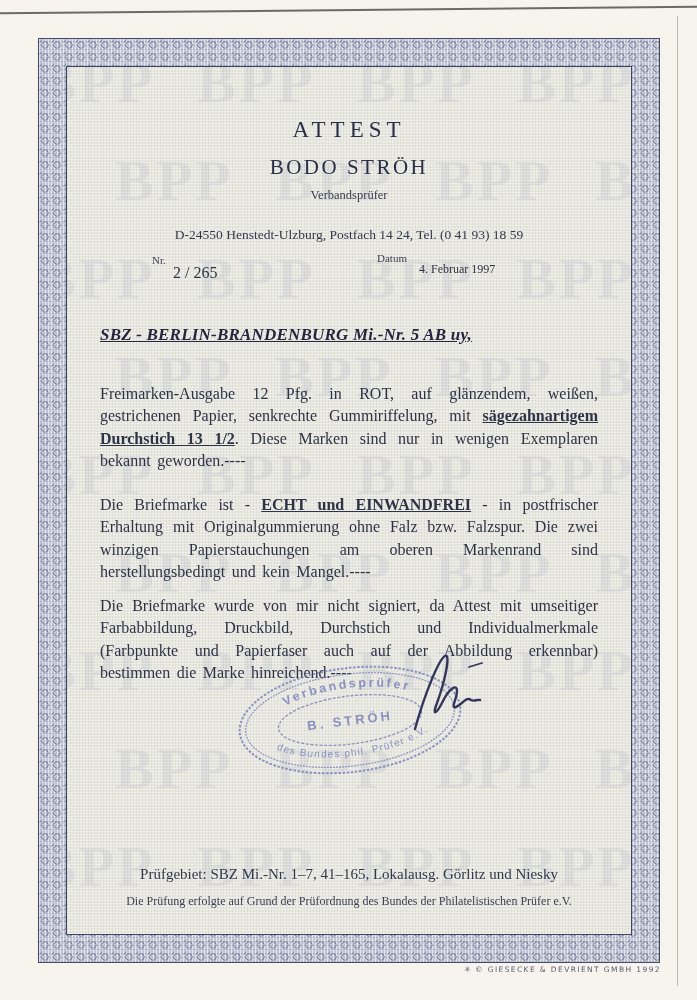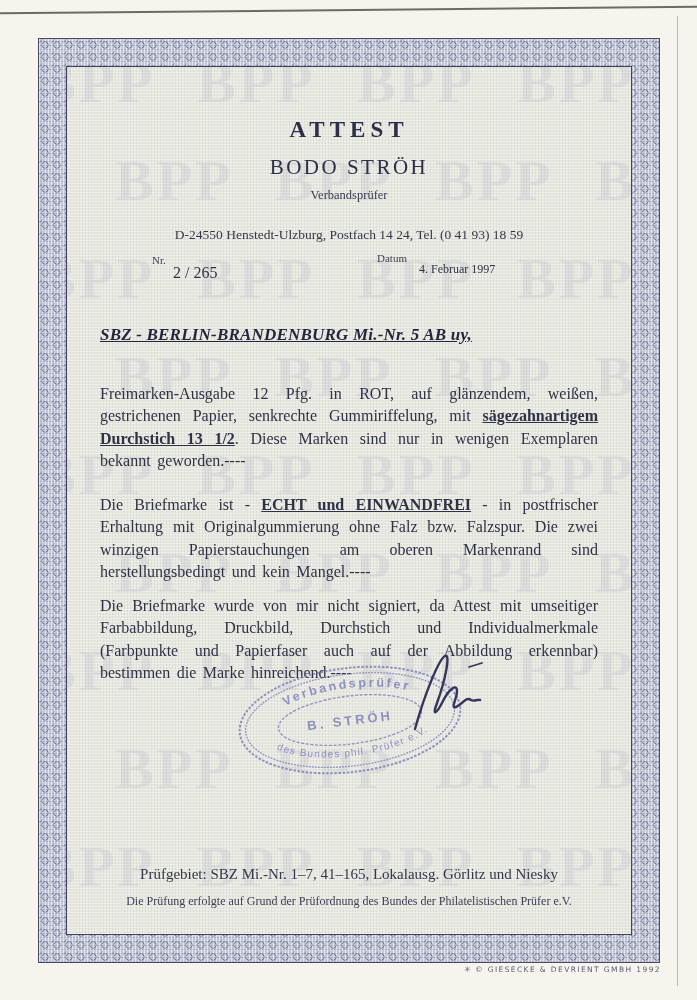--- a/index.html
+++ b/index.html
@@ -24,21 +24,21 @@
          background-image:
            repeating-linear-gradient(0deg, rgba(255,255,255,0.35) 0 1px, transparent 1px 3px),
            repeating-linear-gradient(90deg, rgba(176,178,170,0.22) 0 1px, transparent 1px 3px);
          overflow:hidden;}
   
   .bpp-layer{position:absolute;inset:0;pointer-events:none;}
   .bpp-tile{position:absolute;font-family:"Liberation Serif",serif;font-weight:bold;font-size:58px;
             letter-spacing:3px;color:rgba(110,120,158,0.10);}
   
   .title{position:absolute;left:0;right:0;top:50px;margin:0;text-align:center;
-         font-size:23px;font-weight:bold;letter-spacing:5px;color:#2b2f47;}
+         font-size:23px;font-weight:normal;letter-spacing:5px;color:#2b2f47;}
   .name{position:absolute;left:0;right:0;top:88px;margin:0;text-align:center;
         font-size:21px;font-weight:normal;letter-spacing:2.5px;color:#2b2f47;}
   .role{position:absolute;left:0;right:0;top:121px;text-align:center;font-size:12.5px;color:#363a4e;}
   .assoc{position:absolute;left:0;right:0;top:139px;text-align:center;font-size:13.5px;color:#33374b;}
   .addr{position:absolute;left:0;right:0;top:160px;text-align:center;font-size:13.5px;color:#33374b;}
   
   .nr-label{position:absolute;left:85px;top:187px;font-size:11px;color:#3a3e52;}
   .nr-value{position:absolute;left:106px;top:197px;font-size:16px;}
   .datum-label{position:absolute;left:310px;top:185px;font-size:11px;color:#3a3e52;}
   .datum-value{position:absolute;left:352px;top:195px;font-size:12px;}

